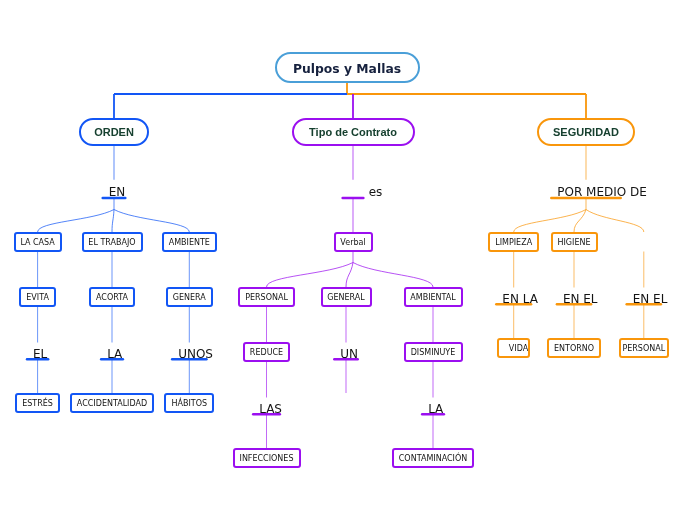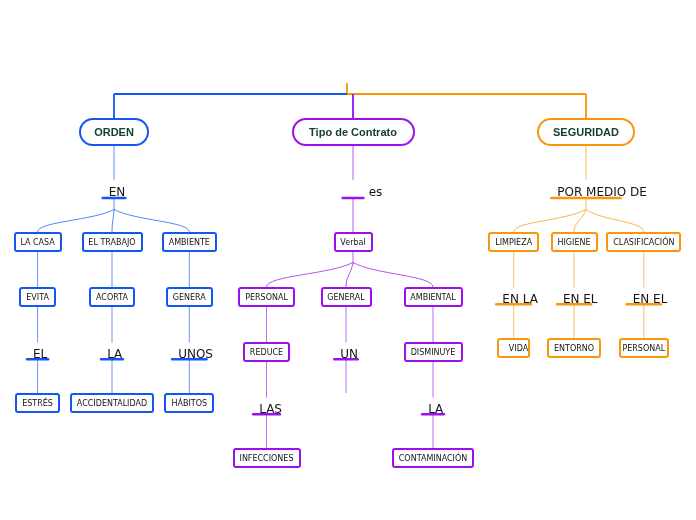--- a/index.html
+++ b/index.html
@@ -85,20 +85,23 @@
       <path d="M586,209.5 C582.64,220.75 574,221.425 574,232" stroke="#f9960b" fill="none" stroke-width="1" stroke-opacity="0.72"></path>
       <line x1="574" y1="251.5" x2="574" y2="287.5" stroke="#f9960b" stroke-width="1" stroke-opacity="0.62"></line>
       <line x1="556.8984375" y1="304.2" x2="591.1015625" y2="304.2" stroke="#f9960b" stroke-width="2.5" stroke-linecap="round"></line>
       <line x1="574" y1="304.2" x2="574" y2="338" stroke="#f9960b" stroke-width="1" stroke-opacity="0.62"></line>
       <path d="M586,209.5 C602.184,220.75 643.8,221.425 643.8,232" stroke="#f9960b" fill="none" stroke-width="1" stroke-opacity="0.72"></path>
       <line x1="643.8" y1="251.5" x2="643.8" y2="287.5" stroke="#f9960b" stroke-width="1" stroke-opacity="0.62"></line>
       <line x1="626.6984375" y1="304.2" x2="660.9015625" y2="304.2" stroke="#f9960b" stroke-width="2.5" stroke-linecap="round"></line>
       <line x1="643.8" y1="304.2" x2="643.8" y2="338" stroke="#f9960b" stroke-width="1" stroke-opacity="0.62"></line>
     </svg>
 
+  <div class="node root" id="n-root" style="left: 274.5px; top: 52px; width: 145px; height: 31px; border-color: rgb(74, 159, 216);">
+    <span>Pulpos y Mallas</span>
+  </div>
 
   <div class="node branch" id="n-b0" style="left: 79px; top: 118px; width: 70px; height: 28px; border-color: rgb(18, 86, 245);">
     <span>ORDEN</span>
   </div>
   <div class="conn" id="c-b0" style="left: 108.695px; top: 186.3px; width: 10.6094px;">EN</div>
 
   <div class="node box" id="n-b0-c0" style="left: 13.6px; top: 232px; width: 48px; height: 19.5px; border-color: rgb(18, 86, 245);">
     <span>LA CASA</span>
     </div>
   <div class="node box" id="n-b0-c0-s0" style="left: 19.1px; top: 287px; width: 37px; height: 19.5px; border-color: rgb(18, 86, 245);">
@@ -180,21 +183,18 @@
     </div>
 
   <div class="node box" id="n-b2-c1" style="left: 550.5px; top: 232px; width: 47px; height: 19.5px; border-color: rgb(249, 150, 11);">
     <span>HIGIENE</span>
     </div>
   <div class="conn" id="c-b2-c1-s0" style="left: 562.898px; top: 293px; width: 22.2031px;">EN EL</div>
   <div class="node box" id="n-b2-c1-s0" style="left: 547px; top: 338px; width: 54px; height: 19.5px; border-color: rgb(249, 150, 11);">
     <span>ENTORNO</span>
     </div>
 
-  <div class="node box" id="n-b2-c2" style="left: 606.3px; top: 232px; width: 75px; height: 19.5px; border-color: rgb(249, 150, 11);">
-    <span>CLASIFICACIÓN</span>
-    </div>
   <div class="conn" id="c-b2-c2-s0" style="left: 632.698px; top: 293px; width: 22.2031px;">EN EL</div>
   <div class="node box" id="n-b2-c2-s0" style="left: 618.8px; top: 338px; width: 50px; height: 19.5px; border-color: rgb(249, 150, 11);">
     <span>PERSONAL</span>
     </div>
 
 </div>
 
 </body></html>

